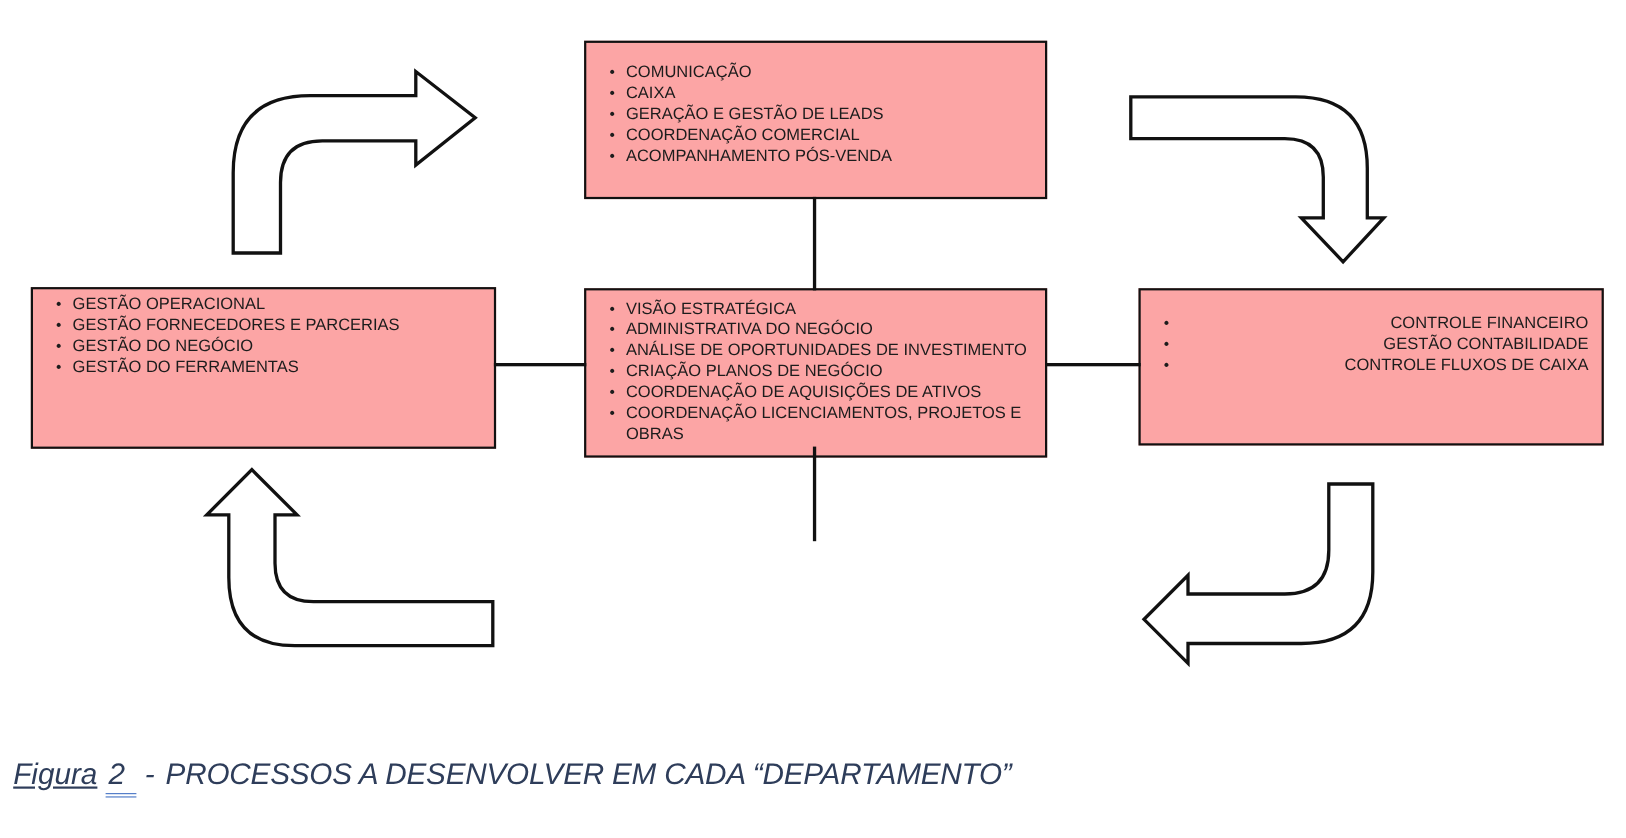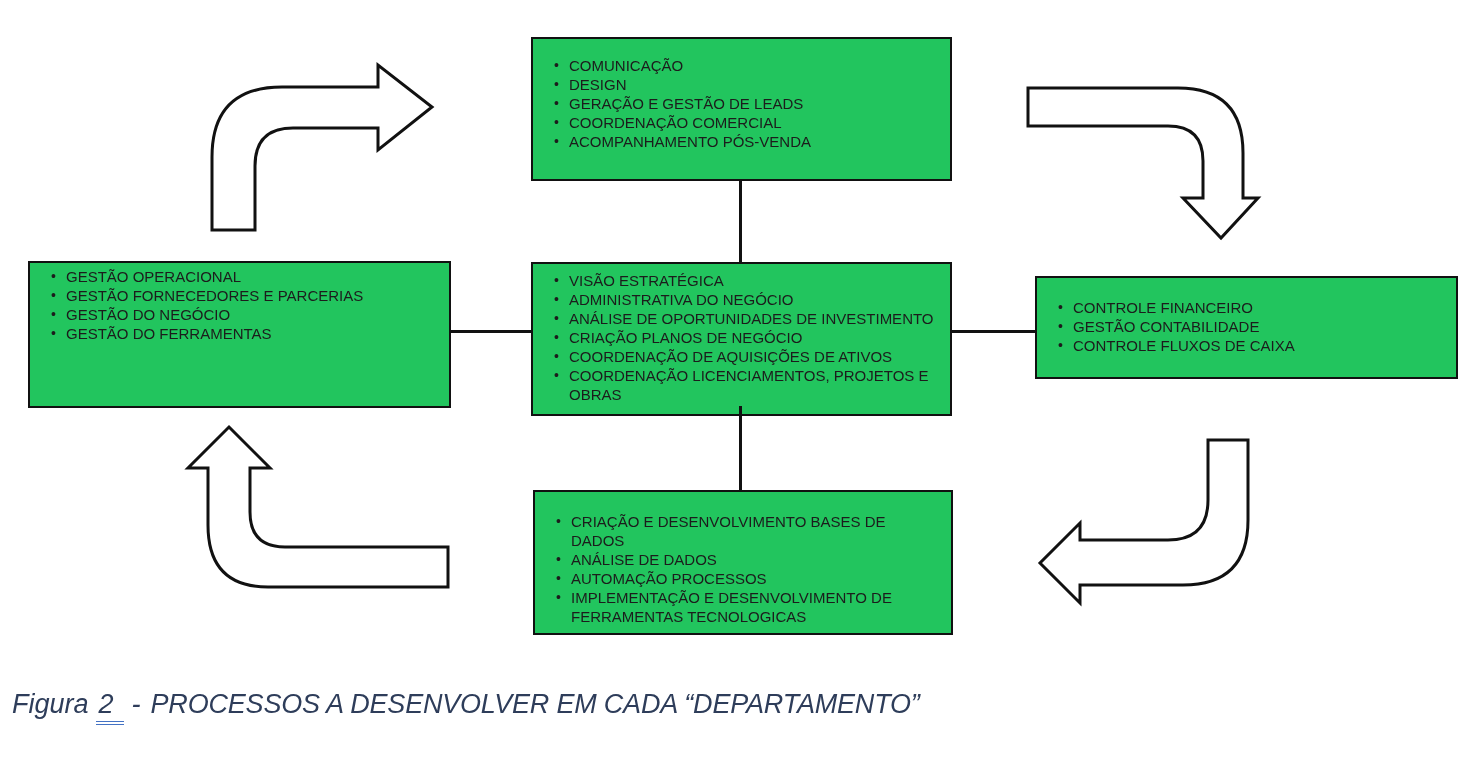--- a/index.html
+++ b/index.html
@@ -7,21 +7,21 @@
     position: relative;
     width: 1478px;
     height: 762px;
     background: #ffffff;
     font-family: "Liberation Sans", sans-serif;
     overflow: hidden;
   }
   .dept-box {
     position: absolute;
     box-sizing: border-box;
-    background: #22c55e;
+    background: #fca5a5;
     border: 2.5px solid #111111;
   }
   .dept-box ul {
     list-style: none;
     margin: 0;
     padding: 0 12px 0 0;
   }
   .dept-box li {
     position: relative;
     padding-left: 36px;
@@ -33,21 +33,21 @@
   .dept-box li::before {
     content: "\2022";
     position: absolute;
     left: 21px;
     top: 0;
     font-size: 14px;
   }
   .box-top    { left: 531px;  top: 37px;  width: 421px; height: 144px; padding-top: 17px; }
   .box-left   { left: 28px;   top: 261px; width: 423px; height: 147px; padding-top: 4px; }
   .box-center { left: 531px;  top: 262px; width: 421px; height: 154px; padding-top: 7px;  }
-  .box-right  { left: 1035px; top: 276px; width: 423px; height: 103px; padding-top: 20px; }
+  .box-right  { left: 1035px; top: 262px; width: 423px; height: 143px; padding-top: 20px; text-align: right; }
   .box-bottom { left: 533px;  top: 490px; width: 420px; height: 145px; padding-top: 20px; }
 
   .connector { position: absolute; background: #111111; }
   .conn-v-top    { left: 739px; top: 179px; width: 3px;  height: 85px; }
   .conn-v-bottom { left: 739px; top: 406px; width: 3px;  height: 86px; }
   .conn-h-left   { left: 449px; top: 330px; width: 84px; height: 3px; }
   .conn-h-right  { left: 950px; top: 330px; width: 87px; height: 3px; }
 
   .flow-arrow { position: absolute; overflow: visible; }
   .flow-arrow path {
@@ -63,38 +63,38 @@
 
   .caption {
     position: absolute;
     left: 12px;
     top: 689px;
     font-size: 27px;
     font-style: italic;
     color: #2e3d5a;
     white-space: nowrap;
   }
-  .caption .cap-prefix { margin-right: 7px; }
+  .caption .cap-prefix { margin-right: 7px; text-decoration: underline; }
   .caption .cap-number {
     display: inline-block;
     padding: 0 10px 1px 3px;
     border-bottom: 4px double #4472c4;
   }
   .caption .cap-sep { margin: 0 10px 0 8px; }
   .caption .cap-text { letter-spacing: -0.2px; }
 </style>
 </head>
 <body>
 
 <div class="canvas">
 
   <div class="dept-box box-top">
     <ul>
         <li>COMUNICAÇÃO</li>
-        <li>DESIGN</li>
+        <li>CAIXA</li>
         <li>GERAÇÃO E GESTÃO DE LEADS</li>
         <li>COORDENAÇÃO COMERCIAL</li>
         <li>ACOMPANHAMENTO PÓS-VENDA</li>
       </ul>
   </div>
 
   <div class="dept-box box-left">
     <ul>
         <li>GESTÃO OPERACIONAL</li>
         <li>GESTÃO FORNECEDORES E PARCERIAS</li>
@@ -115,28 +115,20 @@
   </div>
 
   <div class="dept-box box-right">
     <ul>
         <li>CONTROLE FINANCEIRO</li>
         <li>GESTÃO CONTABILIDADE</li>
         <li>CONTROLE FLUXOS DE CAIXA</li>
       </ul>
   </div>
 
-  <div class="dept-box box-bottom">
-    <ul>
-        <li>CRIAÇÃO E DESENVOLVIMENTO BASES DE DADOS</li>
-        <li>ANÁLISE DE DADOS</li>
-        <li>AUTOMAÇÃO PROCESSOS</li>
-        <li>IMPLEMENTAÇÃO E DESENVOLVIMENTO DE FERRAMENTAS TECNOLOGICAS</li>
-      </ul>
-  </div>
 
   <div class="connector conn-v-top"></div>
   <div class="connector conn-v-bottom"></div>
   <div class="connector conn-h-left"></div>
   <div class="connector conn-h-right"></div>
 
   <svg class="flow-arrow arrow-top-left" width="220" height="165" viewBox="0 0 220 165" preserveAspectRatio="none">
     <path d="M 0 165 L 0 92 Q 0 22 70 22 L 166 22 L 166 0 L 220 42 L 166 85 L 166 63 L 81 63 Q 43 63 43 101 L 43 165 Z"></path>
   </svg>
 

